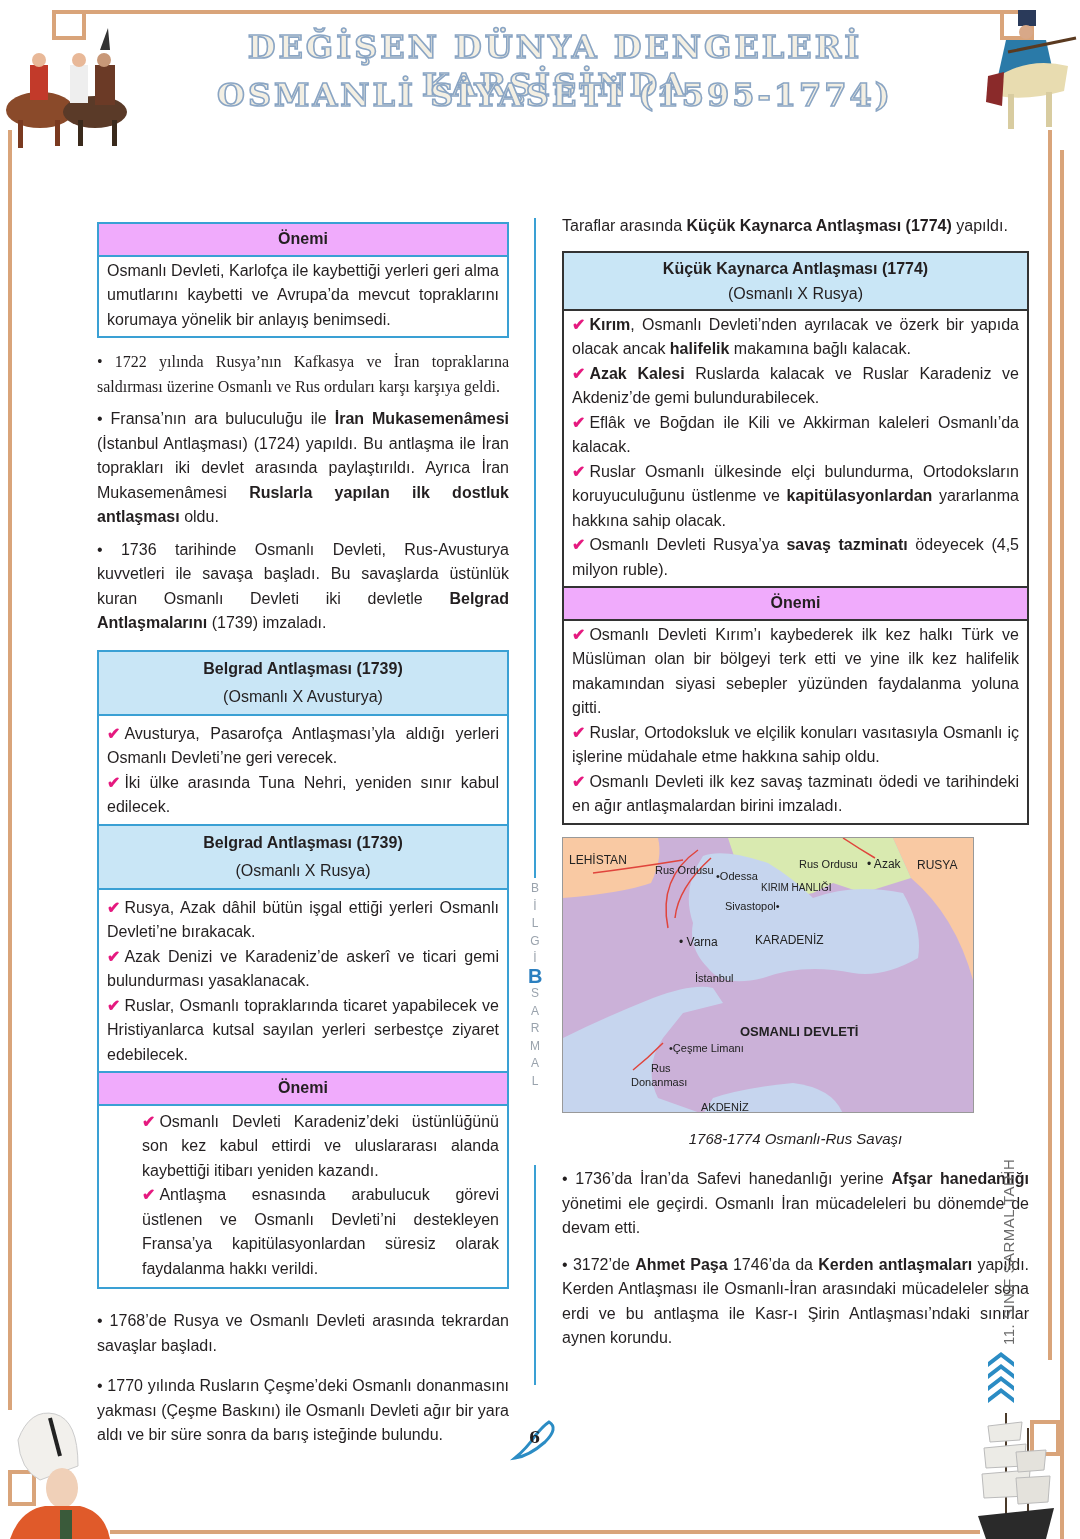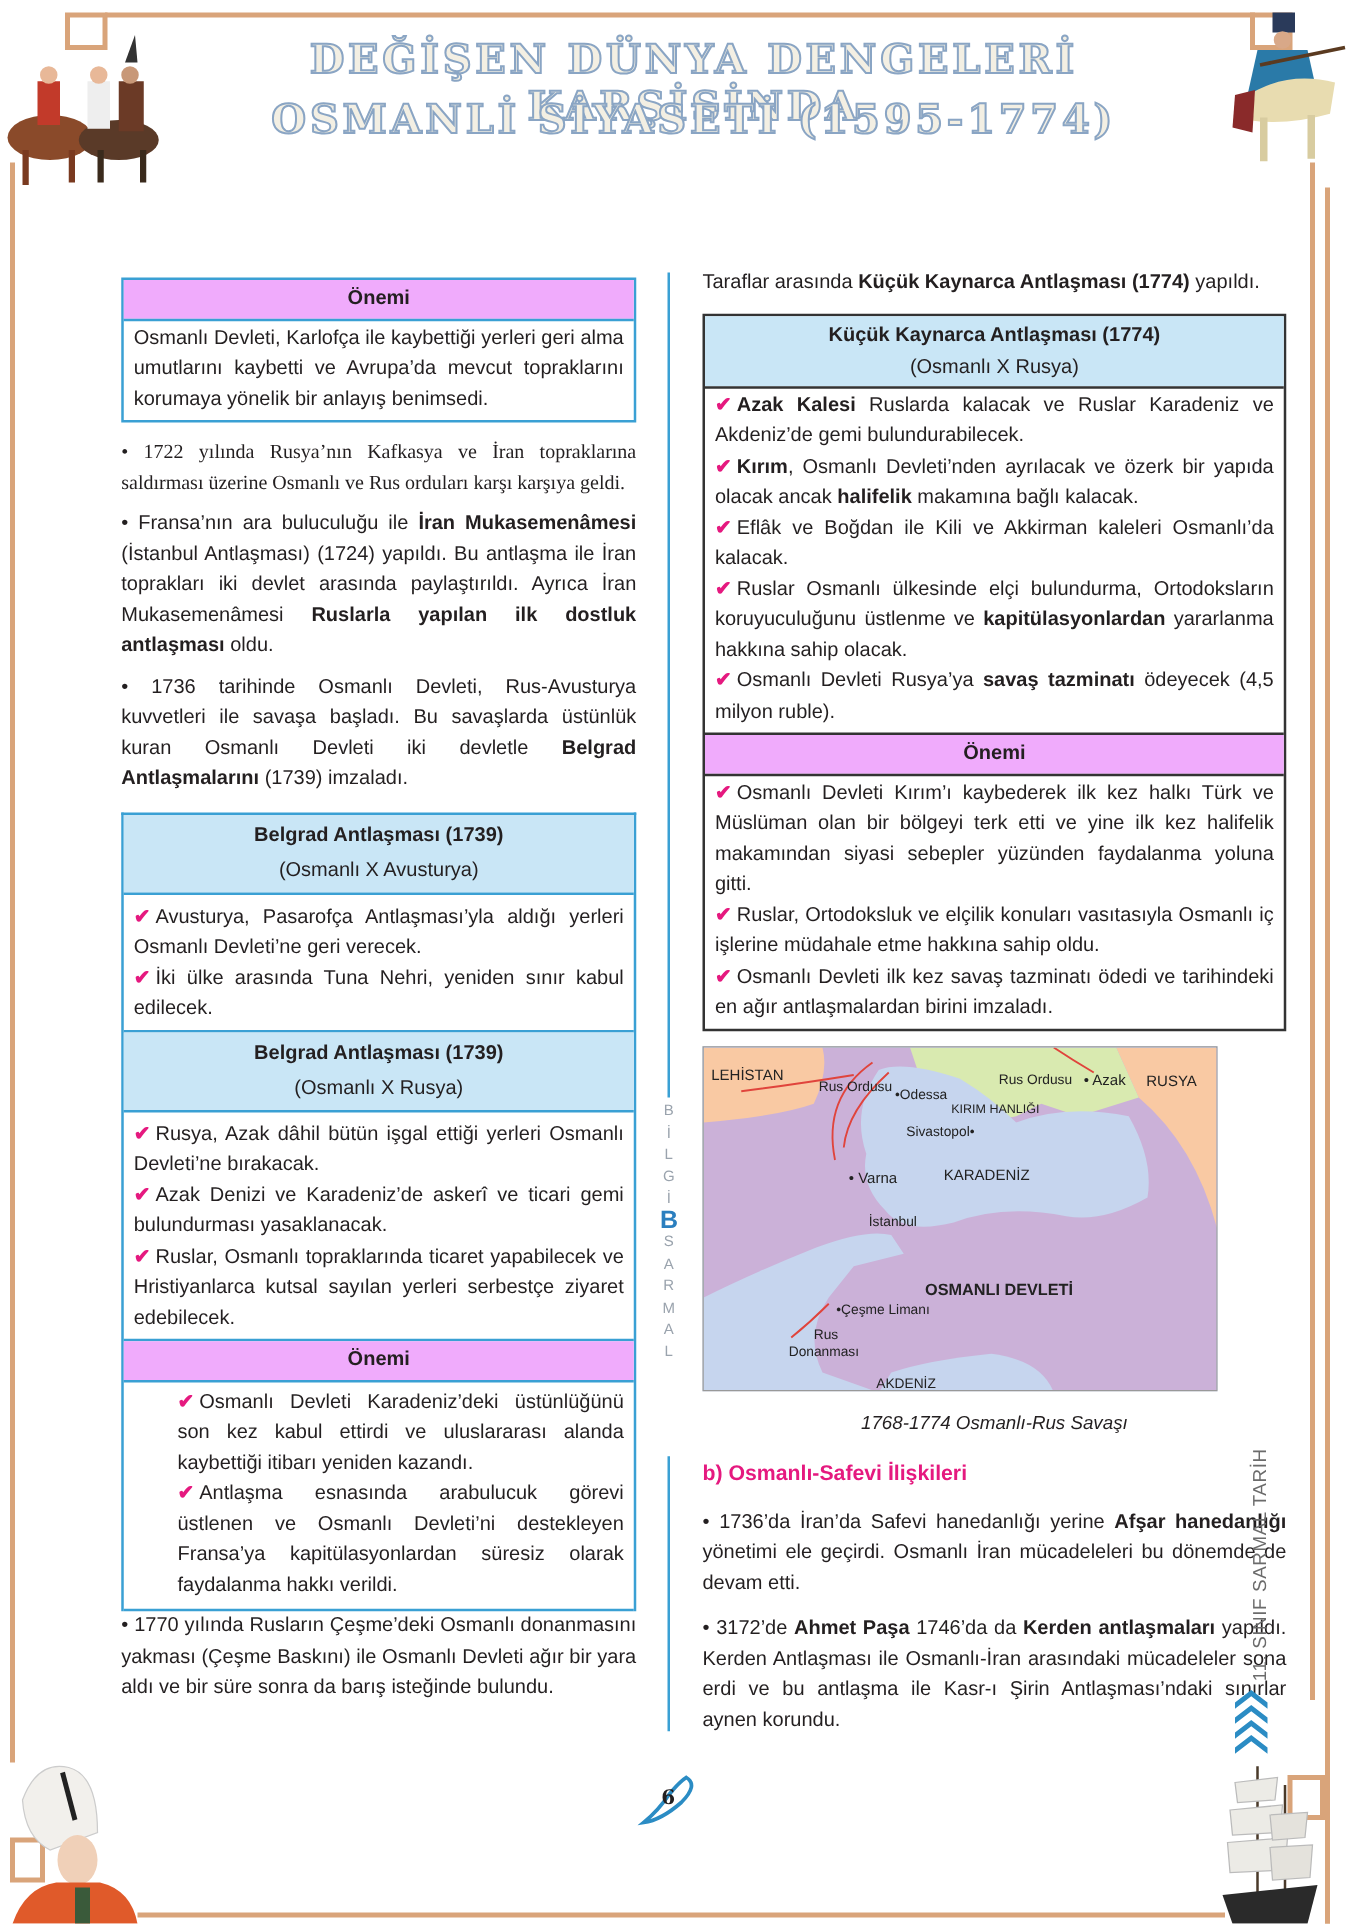--- a/index.html
+++ b/index.html
@@ -139,20 +139,21 @@
     </div>
     <div class="sep"></div>
     <div class="box-head orange">Önemi</div>
     <div class="sep"></div>
     <div class="box-body" style="padding-top:4px; padding-bottom:6px; border-bottom:2px solid #3aa0d4;padding-left:43px;">
       <div><span class="check">✔</span><span>Osmanlı Devleti Karadeniz’deki üstünlüğünü son kez kabul ettirdi ve uluslararası alanda kaybettiği itibarı yeniden kazandı.</span></div>
       <div><span class="check">✔</span><span>Antlaşma esnasında arabulucuk görevi üstlenen ve Osmanlı Devleti’ni destekleyen Fransa’ya kapitülasyonlardan süresiz olarak faydalanma hakkı verildi.</span></div>
     </div>
   </div>
 
+  <div class="p" style="margin-top:20px; margin-bottom:16px;">• 1768’de Rusya ve Osmanlı Devleti arasında tekrardan savaşlar başladı.</div>
   <div class="p">• 1770 yılında Rusların Çeşme’deki Osmanlı donanmasını yakması (Çeşme Baskını) ile Osmanlı Devleti ağır bir yara aldı ve bir süre sonra da barış isteğinde bulundu.</div>
 </div>
 
 <div class="divider"></div>
 <div class="divider b2"></div>
 <div class="spine">
   <div>B</div>
   <div>İ</div>
   <div>L</div>
   <div>G</div>
@@ -172,22 +173,22 @@
     <span>Taraflar arasında </span><b>Küçük Kaynarca Antlaşması (1774)</b><span> yapıldı.</span>
   </div>
 
   <div class="box dark">
     <div class="box-head blue" style="line-height:25px;">
       <span class="t1">Küçük Kaynarca Antlaşması (1774)</span>
       <span>(Osmanlı X Rusya)</span>
     </div>
     <div class="sep"></div>
     <div class="box-body">
+      <div><span class="check">✔</span><b>Kırım</b><span>, Osmanlı Devleti’nden ayrılacak ve özerk bir yapıda olacak ancak </span><b>halifelik</b><span> makamına bağlı kalacak.</span></div>
       <div><span class="check">✔</span><b>Azak Kalesi</b><span> Ruslarda kalacak ve Ruslar Karadeniz ve Akdeniz’de gemi bulundurabilecek.</span></div>
-      <div><span class="check">✔</span><b>Kırım</b><span>, Osmanlı Devleti’nden ayrılacak ve özerk bir yapıda olacak ancak </span><b>halifelik</b><span> makamına bağlı kalacak.</span></div>
       <div><span class="check">✔</span><span>Eflâk ve Boğdan ile Kili ve Akkirman kaleleri Osmanlı’da kalacak.</span></div>
       <div><span class="check">✔</span><span>Ruslar Osmanlı ülkesinde elçi bulundurma, Ortodoksların koruyuculuğunu üstlenme ve </span><b>kapitülasyonlardan</b><span> yararlanma hakkına sahip olacak.</span></div>
       <div><span class="check">✔</span><span>Osmanlı Devleti Rusya’ya </span><b>savaş tazminatı</b><span> ödeyecek (4,5 milyon ruble).</span></div>
     </div>
     <div class="sep"></div>
     <div class="box-head orange">Önemi</div>
     <div class="sep"></div>
     <div class="box-body">
       <div><span class="check">✔</span><span>Osmanlı Devleti Kırım’ı kaybederek ilk kez halkı Türk ve Müslüman olan bir bölgeyi terk etti ve yine ilk kez halifelik makamından siyasi sebepler yüzünden faydalanma yoluna gitti.</span></div>
       <div><span class="check">✔</span><span>Ruslar, Ortodoksluk ve elçilik konuları vasıtasıyla Osmanlı iç işlerine müdahale etme hakkına sahip oldu.</span></div>
@@ -222,21 +223,20 @@
     <span class="map-label" style="left:192px; top:90px; font-size:12px;">KARADENİZ</span>
     <span class="map-label" style="left:132px; top:128px;">İstanbul</span>
     <span class="map-label" style="left:177px; top:182px; font-size:13px; font-weight:bold;">OSMANLI DEVLETİ</span>
     <span class="map-label" style="left:106px; top:198px;">•Çeşme Limanı</span>
     <span class="map-label" style="left:88px; top:218px;">Rus</span>
     <span class="map-label" style="left:68px; top:232px;">Donanması</span>
     <span class="map-label" style="left:138px; top:257px;">AKDENİZ</span>
   </div>
   <div class="caption">1768-1774 Osmanlı-Rus Savaşı</div>
 
-  <div class="section-title">b) Osmanlı-Safevi İlişkileri</div>
 
   <div class="p" style="margin-bottom:12px;">
     <span>• 1736’da İran’da Safevi hanedanlığı yerine </span><b>Afşar hanedanlığı</b><span> yönetimi ele geçirdi. Osmanlı İran mücadeleleri bu dönemde de devam etti.</span>
   </div>
   <div class="p">
     <span>• 3172’de </span><b>Ahmet Paşa</b><span> 1746’da da </span><b>Kerden antlaşmaları</b><span> yapıldı. Kerden Antlaşması ile Osmanlı-İran arasındaki mücadeleler sona erdi ve bu antlaşma ile Kasr-ı Şirin Antlaşması’ndaki sınırlar aynen korundu.</span>
   </div>
 </div>
 
 <div class="page-num">

